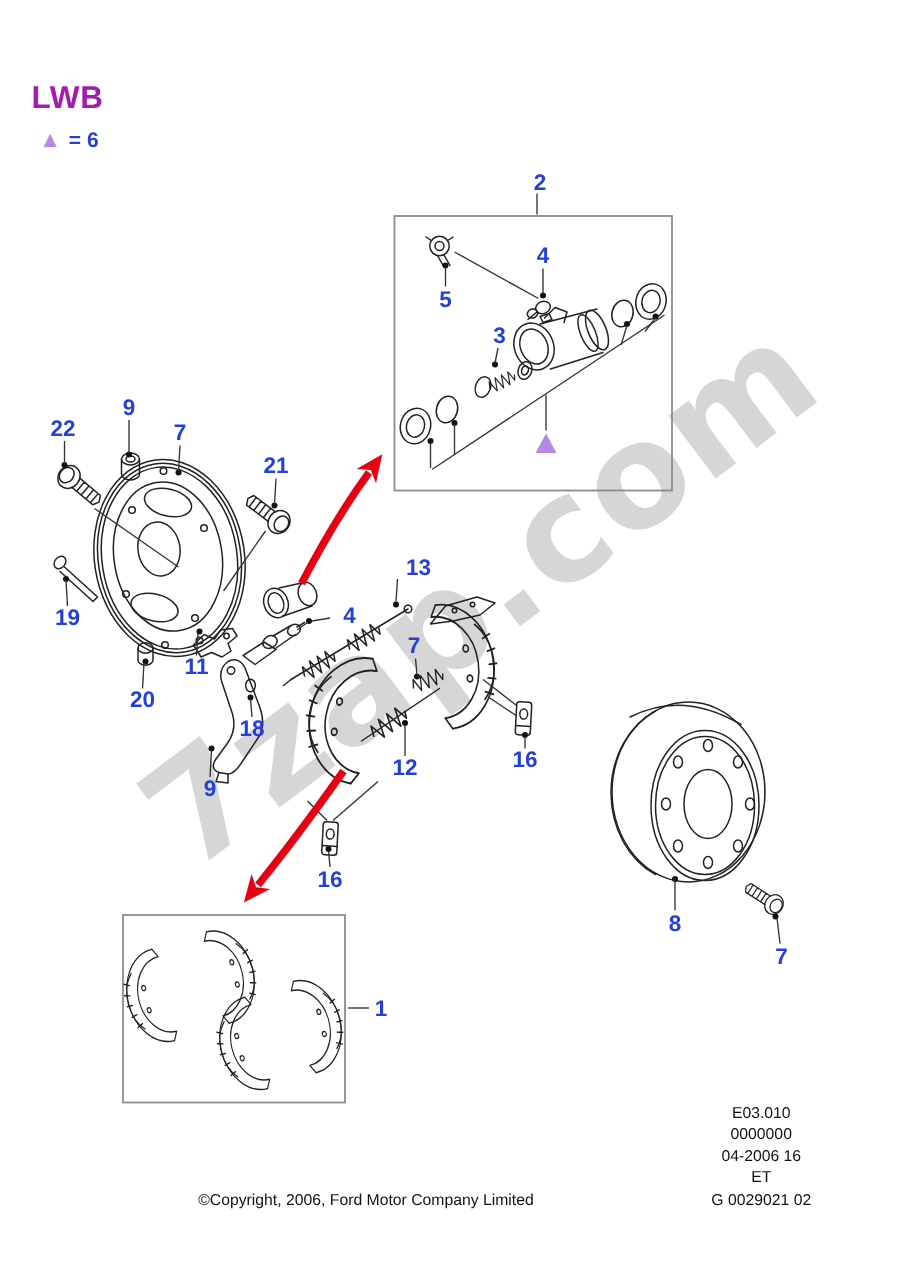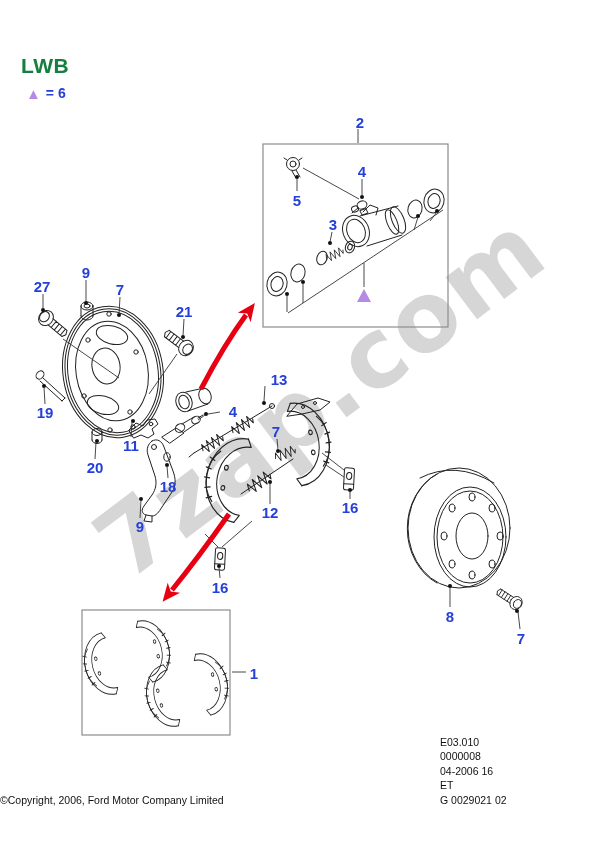--- a/index.html
+++ b/index.html
@@ -1,35 +1,35 @@
 <!DOCTYPE html>
 <html><head>
 <meta charset="utf-8">
 <style>
   html,body{margin:0;padding:0;background:#fff;}
   #page{position:relative;width:600px;height:846px;background:#fff;overflow:hidden;
         font-family:"Liberation Sans",sans-serif;}
   .num{position:absolute;transform:translate(-50%,-50%);
        font:bold 15px "Liberation Sans",sans-serif;color:#2540d9;z-index:3;white-space:nowrap;}
   #variant{position:absolute;left:21px;top:54px;font:bold 21px "Liberation Sans",sans-serif;
-           color:#15803d;z-index:3;letter-spacing:.5px;}
+           color:#a21caf;z-index:3;letter-spacing:.5px;}
   #legend{position:absolute;left:26px;top:85px;z-index:3;display:flex;align-items:center;gap:5px;}
   #legend .tri{color:#b48ae4;font-size:15px;line-height:15px;}
   #legend .eq{font:bold 14px "Liberation Sans",sans-serif;color:#2540d9;}
   #watermark{position:absolute;left:108px;top:500px;z-index:1;color:#d6d6d6;
              font:600 96px "DejaVu Sans","Liberation Sans",sans-serif;letter-spacing:2px;
              transform:rotate(-37deg);transform-origin:0 50%;white-space:nowrap;}
   svg{position:absolute;left:0;top:0;z-index:2;}
   .ln{stroke:#222;stroke-width:1;fill:none;stroke-linecap:round;stroke-linejoin:round;}
   .thin{stroke:#333;stroke-width:.9;fill:none;}
   .dot{fill:#111;stroke:none;}
   .box{stroke:#8c8c8c;stroke-width:1.2;fill:none;}
-  #codeblock{position:absolute;left:440px;top:735px;width:135px;z-index:3;
+  #codeblock{position:absolute;left:440px;top:735px;width:135px;text-align:center;z-index:3;
              font:10.5px "Liberation Sans",sans-serif;color:#111;line-height:14.4px;}
-  #copyright{position:absolute;left:0;top:794px;width:488px;z-index:3;
+  #copyright{position:absolute;left:0;top:794px;width:488px;text-align:center;z-index:3;
              font:10.5px "Liberation Sans",sans-serif;color:#111;}
 </style>
 </head>
 <body>
 
 <div id="page">
 
   <div id="watermark">7zap.com</div>
 
   <svg width="600" height="846" viewBox="0 0 600 846">
@@ -289,41 +289,41 @@
   <div id="variant">LWB</div>
   <div id="legend">
     <span class="tri">▲</span>
     <span class="eq">= 6</span>
   </div>
 
   <div class="num" style="left:360px;top:122px">2</div>
   <div class="num" style="left:297px;top:200px">5</div>
   <div class="num" style="left:362px;top:171px">4</div>
   <div class="num" style="left:333px;top:224px">3</div>
-  <div class="num" style="left:42px;top:286px">27</div>
+  <div class="num" style="left:42px;top:286px">22</div>
   <div class="num" style="left:86px;top:272px">9</div>
   <div class="num" style="left:120px;top:289px">7</div>
   <div class="num" style="left:184px;top:311px">21</div>
   <div class="num" style="left:45px;top:412px">19</div>
   <div class="num" style="left:131px;top:445px">11</div>
   <div class="num" style="left:95px;top:467px">20</div>
   <div class="num" style="left:168px;top:486px">18</div>
   <div class="num" style="left:140px;top:526px">9</div>
   <div class="num" style="left:233px;top:411px">4</div>
   <div class="num" style="left:279px;top:379px">13</div>
   <div class="num" style="left:276px;top:431px">7</div>
   <div class="num" style="left:270px;top:512px">12</div>
   <div class="num" style="left:350px;top:507px">16</div>
   <div class="num" style="left:220px;top:587px">16</div>
   <div class="num" style="left:450px;top:616px">8</div>
   <div class="num" style="left:521px;top:638px">7</div>
   <div class="num" style="left:254px;top:673px">1</div>
 
   <div id="codeblock">
     <div>E03.010</div>
-    <div>0000008</div>
+    <div>0000000</div>
     <div>04-2006 16</div>
     <div>ET</div>
     <div>G 0029021 02</div>
   </div>
   <div id="copyright">©Copyright, 2006, Ford Motor Company Limited</div>
 
 </div>
 
 </body></html>

